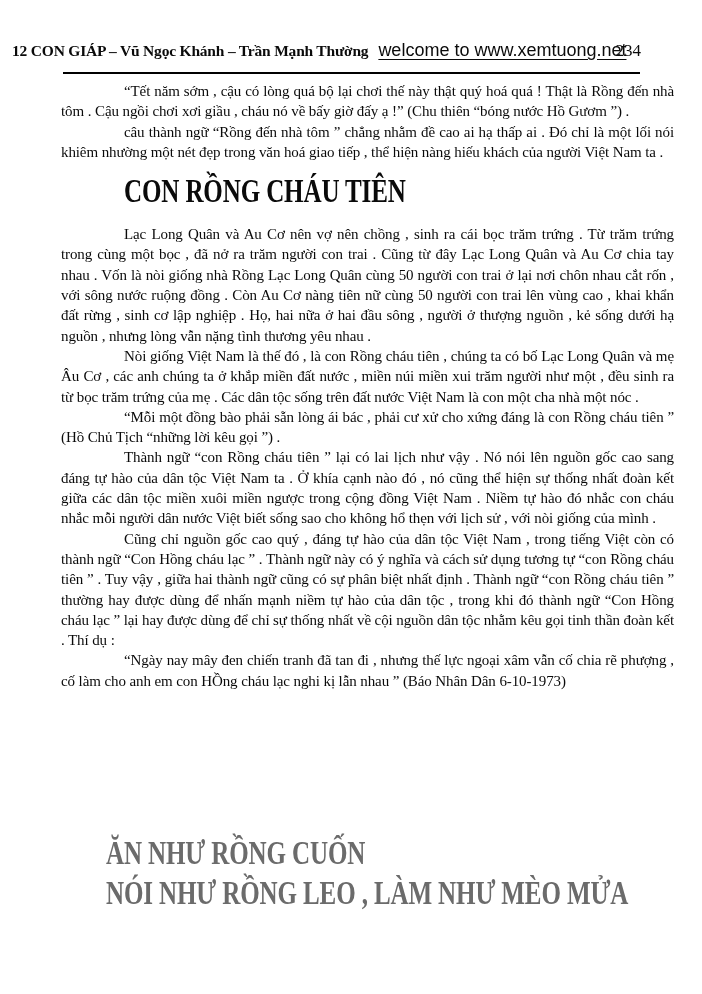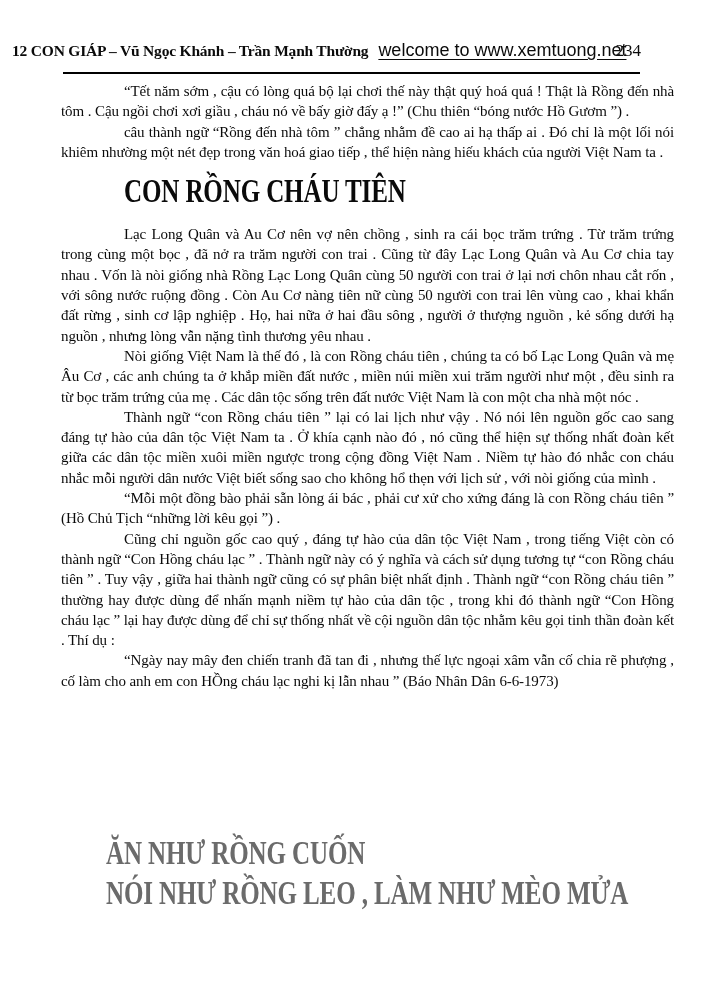--- a/index.html
+++ b/index.html
@@ -119,24 +119,24 @@
   <div class="rule"></div>
 
   <main class="body-text">
     <p>“Tết năm sớm , cậu có lòng quá bộ lại chơi thế này thật quý hoá quá ! Thật là Rồng đến nhà tôm . Cậu ngồi chơi xơi giầu , cháu nó về bấy giờ đấy ạ !” (Chu thiên “bóng nước Hồ Gươm ”) .</p>
     <p>câu thành ngữ “Rồng đến nhà tôm ” chẳng nhằm đề cao ai hạ thấp ai . Đó chỉ là một lối nói khiêm nhường một nét đẹp trong văn hoá giao tiếp , thể hiện nàng hiếu khách của người Việt Nam ta .</p>
 
     <h1 class="section-heading">CON RỒNG CHÁU TIÊN</h1>
 
     <p>Lạc Long Quân và Au Cơ nên vợ nên chồng , sinh ra cái bọc trăm trứng . Từ trăm trứng trong cùng một bọc , đã nở ra trăm người con trai . Cũng từ đây Lạc Long Quân và Au Cơ chia tay nhau . Vốn là nòi giống nhà Rồng Lạc Long Quân cùng 50 người con trai ở lại nơi chôn nhau cắt rốn , với sông nước ruộng đồng . Còn Au Cơ nàng tiên nữ cùng 50 người con trai lên vùng cao , khai khẩn đất rừng , sinh cơ lập nghiệp . Họ, hai nữa ở hai đầu sông , người ở thượng nguồn , kẻ sống dưới hạ nguồn , nhưng lòng vẫn nặng tình thương yêu nhau .</p>
     <p>Nòi giống Việt Nam là thế đó , là con Rồng cháu tiên , chúng ta có bố Lạc Long Quân và mẹ Âu Cơ , các anh chúng ta ở khắp miền đất nước , miền núi miền xui trăm người như một , đều sinh ra từ bọc trăm trứng của mẹ . Các dân tộc sống trên đất nước Việt Nam là con một cha nhà một nóc .</p>
+    <p>“Mỗi một đồng bào phải sẵn lòng ái bác , phải cư xử cho xứng đáng là con Rồng cháu tiên ” (Hồ Chủ Tịch “những lời kêu gọi ”) .</p>
     <p>Thành ngữ “con Rồng cháu tiên ” lại có lai lịch như vậy . Nó nói lên nguồn gốc cao sang đáng tự hào của dân tộc Việt Nam ta . Ở khía cạnh nào đó , nó cũng thể hiện sự thống nhất đoàn kết giữa các dân tộc miền xuôi miền ngược trong cộng đồng Việt Nam . Niềm tự hào đó nhắc con cháu nhắc mỗi người dân nước Việt biết sống sao cho không hổ thẹn với lịch sử , với nòi giống của mình .</p>
-    <p>“Mỗi một đồng bào phải sẵn lòng ái bác , phải cư xử cho xứng đáng là con Rồng cháu tiên ” (Hồ Chủ Tịch “những lời kêu gọi ”) .</p>
     <p>Cũng chỉ nguồn gốc cao quý , đáng tự hào của dân tộc Việt Nam , trong tiếng Việt còn có thành ngữ “Con Hồng cháu lạc ” . Thành ngữ này có ý nghĩa và cách sử dụng tương tự “con Rồng cháu tiên ” . Tuy vậy , giữa hai thành ngữ cũng có sự phân biệt nhất định . Thành ngữ “con Rồng cháu tiên ” thường hay được dùng để nhấn mạnh niềm tự hào của dân tộc , trong khi đó thành ngữ “Con Hồng cháu lạc ” lại hay được dùng để chỉ sự thống nhất về cội nguồn dân tộc nhằm kêu gọi tinh thần đoàn kết . Thí dụ :</p>
-    <p>“Ngày nay mây đen chiến tranh đã tan đi , nhưng thế lực ngoại xâm vẫn cố chia rẽ phượng , cố làm cho anh em con HỒng cháu lạc nghi kị lẫn nhau ” (Báo Nhân Dân 6-6-1973)</p>
+    <p>“Ngày nay mây đen chiến tranh đã tan đi , nhưng thế lực ngoại xâm vẫn cố chia rẽ phượng , cố làm cho anh em con HỒng cháu lạc nghi kị lẫn nhau ” (Báo Nhân Dân 6-10-1973)</p>
   </main>
 
   <div class="footer-heading">
     <div>ĂN NHƯ RỒNG CUỐN</div>
     <div>NÓI NHƯ RỒNG LEO , LÀM NHƯ MÈO MỬA</div>
   </div>
 
 </div>
 
 </body></html>

